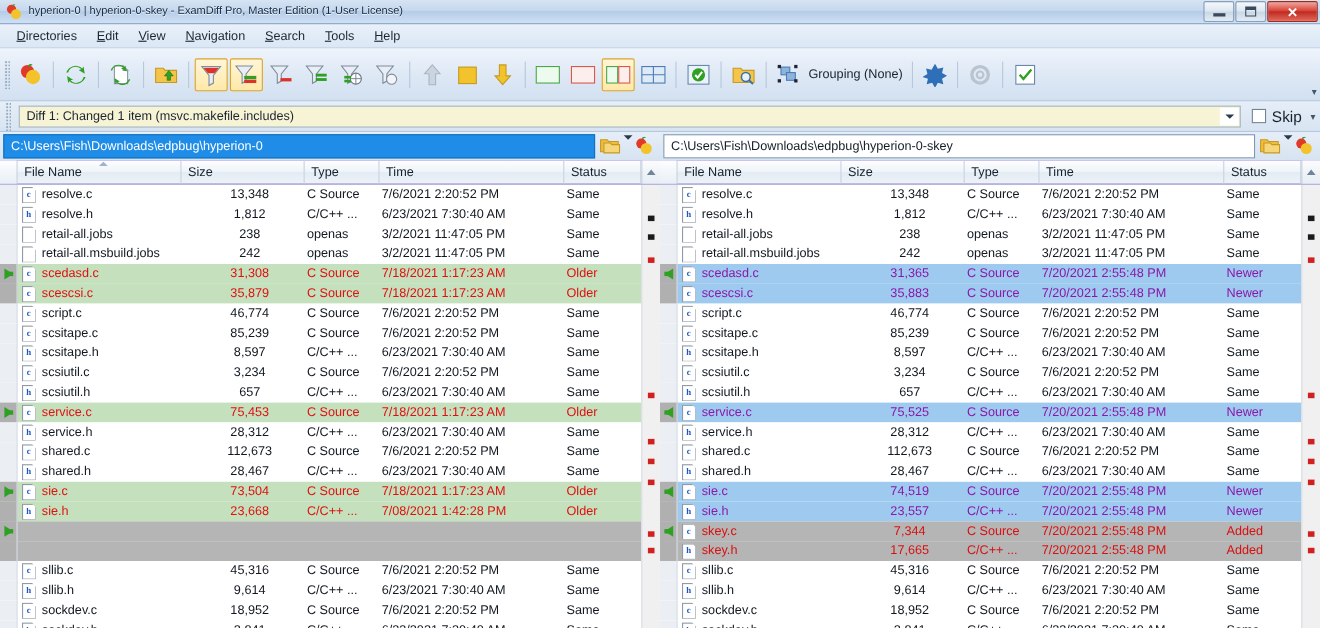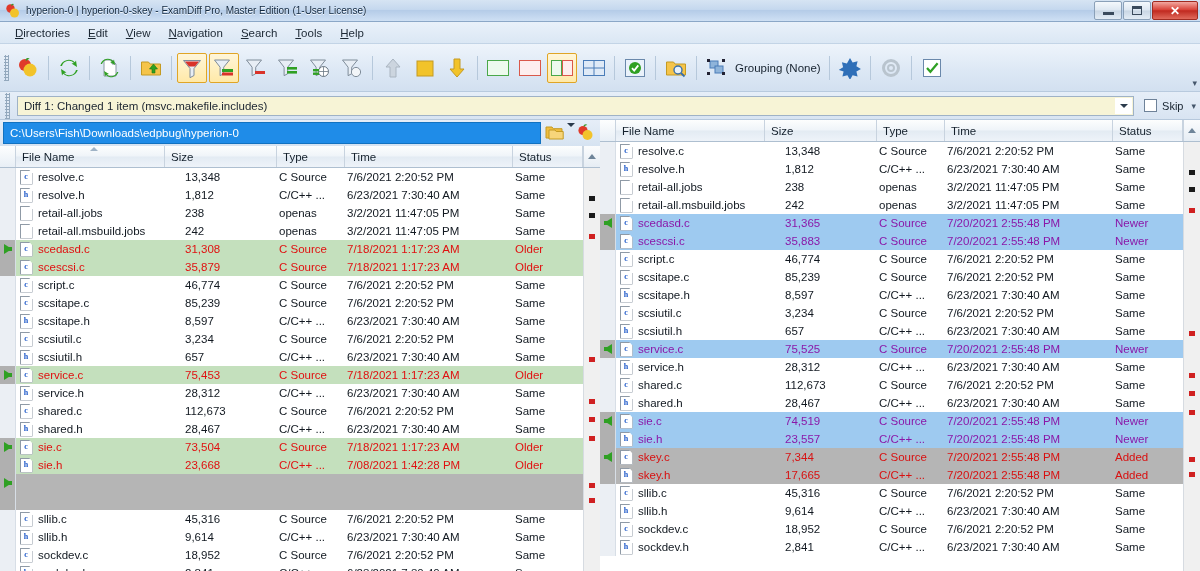--- a/index.html
+++ b/index.html
@@ -106,21 +106,21 @@
     position: absolute; right: 1px; top: 1px;
     width: 17px; height: 16px; background: #fff;
     display: flex; align-items: center; justify-content: center;
   }
   .caret-dn { width:0;height:0;border-left:4px solid transparent;border-right:4px solid transparent;border-top:4px solid #2b3b4c; }
   .skipwrap { display: flex; align-items: center; margin: 0 8px 0 10px; }
   .chkbox {
     width: 13px; height: 13px; border: 1px solid #6e8299; background: #fff;
     margin-right: 5px;
   }
-  .skiplabel { font-size: 11px; color: #16222e; }
+  .skiplabel { font-size: 14px; color: #16222e; }
 
   
   .main { display: flex; height: 455px; background: #6d28d9; }
   .pane { width: 600px; display: flex; flex-direction: column; }
   .pane.left { border-right: 0px; }
 
   .pathbar {
     height: 26px; display: flex; align-items: center;
     background: linear-gradient(to bottom,#e6eef8,#d6e3f1);
     padding: 0 2px;
@@ -177,21 +177,21 @@
   .c-gutter.g-blank { background:#b0b0b0; }
   .c-gutter.g-same  { background:#ebeff4; }
 
   .arrow-r { width:0;height:0;border-top:5px solid transparent;border-bottom:5px solid transparent;border-left:8px solid #2fa023; position:relative;}
   .arrow-r::before{content:'';position:absolute;left:-6px;top:-2px;width:6px;height:4px;background:#2fa023;}
   .arrow-l { width:0;height:0;border-top:5px solid transparent;border-bottom:5px solid transparent;border-right:8px solid #2fa023; position:relative;}
   .arrow-l::before{content:'';position:absolute;right:-6px;top:-2px;width:6px;height:4px;background:#2fa023;}
 
   .c-icon { width: 20px; flex: none; display: flex; align-items: center; justify-content: center; }
   .c-name { flex: 1; padding-left: 2px; overflow: hidden; white-space: nowrap; }
-  .c-size { width: 92px; text-align: left; padding-right: 8px; flex:none; }
+  .c-size { width: 92px; text-align: center; padding-right: 8px; flex:none; }
   .c-type { width: 68px; padding-left: 2px; flex:none; overflow:hidden; white-space:nowrap;}
   .c-time { width: 168px; padding-left: 2px; flex:none; overflow:hidden; white-space:nowrap;}
   .c-status { width: 70px; padding-left: 2px; flex:none; }
   .row.older .c-size, .row.newer .c-size { font-weight: normal; }
 
   
   .ficon { width: 13px; height: 15px; position: relative; }
   .ficon .pg {
     position:absolute; inset:0;
     background:#fff; border:1px solid #8f9aa6;
@@ -798,20 +798,39 @@
             <span class="vmark" style="top:249px;background:#d02020"></span>
             <span class="vmark" style="top:268px;background:#d02020"></span>
             <span class="vmark" style="top:315px;background:#d02020"></span>
             <span class="vmark" style="top:330px;background:#d02020"></span>
           </div>
       </div>
     </div>
   </div>
 
   <div class="pane right">
+    <div class="pathbar">
+      <div class="pathfield unsel">C:\Users\Fish\Downloads\edpbug\hyperion-0-skey</div>
+      <div class="pathbtns">
+        <span>
+          <svg width="20" height="18" viewBox="0 0 20 18">
+            <path d="M1 3 h6 l1.3 1.7 h8.7 V14 H1 Z" fill="#f0bd3e" stroke="#c49a22"></path>
+            <path d="M4 6 h6 l1.2 1.5 h7 V15 H4 Z" fill="#f7d57a" stroke="#c49a22"></path>
+          </svg>
+        </span>
+        <span><i class="caret-dn"></i></span>
+        <span>
+          <svg width="18" height="18" viewBox="0 0 18 18">
+            <circle cx="6" cy="6.5" r="4.6" fill="#e03a2a"></circle>
+              <circle cx="10.5" cy="11" r="5" fill="#f2c32a"></circle>
+            <path d="M6.5 1.4 C8 -0.2 9.8 0.2 10.3 1.1 C8.8 1.4 7.6 2.2 7.2 3.1 Z" fill="#3a9a2a"></path>
+          </svg>
+        </span>
+      </div>
+    </div>
 
     <div class="headerrow">
       <div class="gutter-h"></div>
       <div class="hcell" style="flex:1">File Name</div>
       <div class="hcell" style="width:112px">Size</div>
       <div class="hcell" style="width:68px">Type</div>
       <div class="hcell" style="width:168px">Time</div>
       <div class="hcell" style="width:70px">Status</div>
       <div class="sbhead">
           <i class="up"></i>

